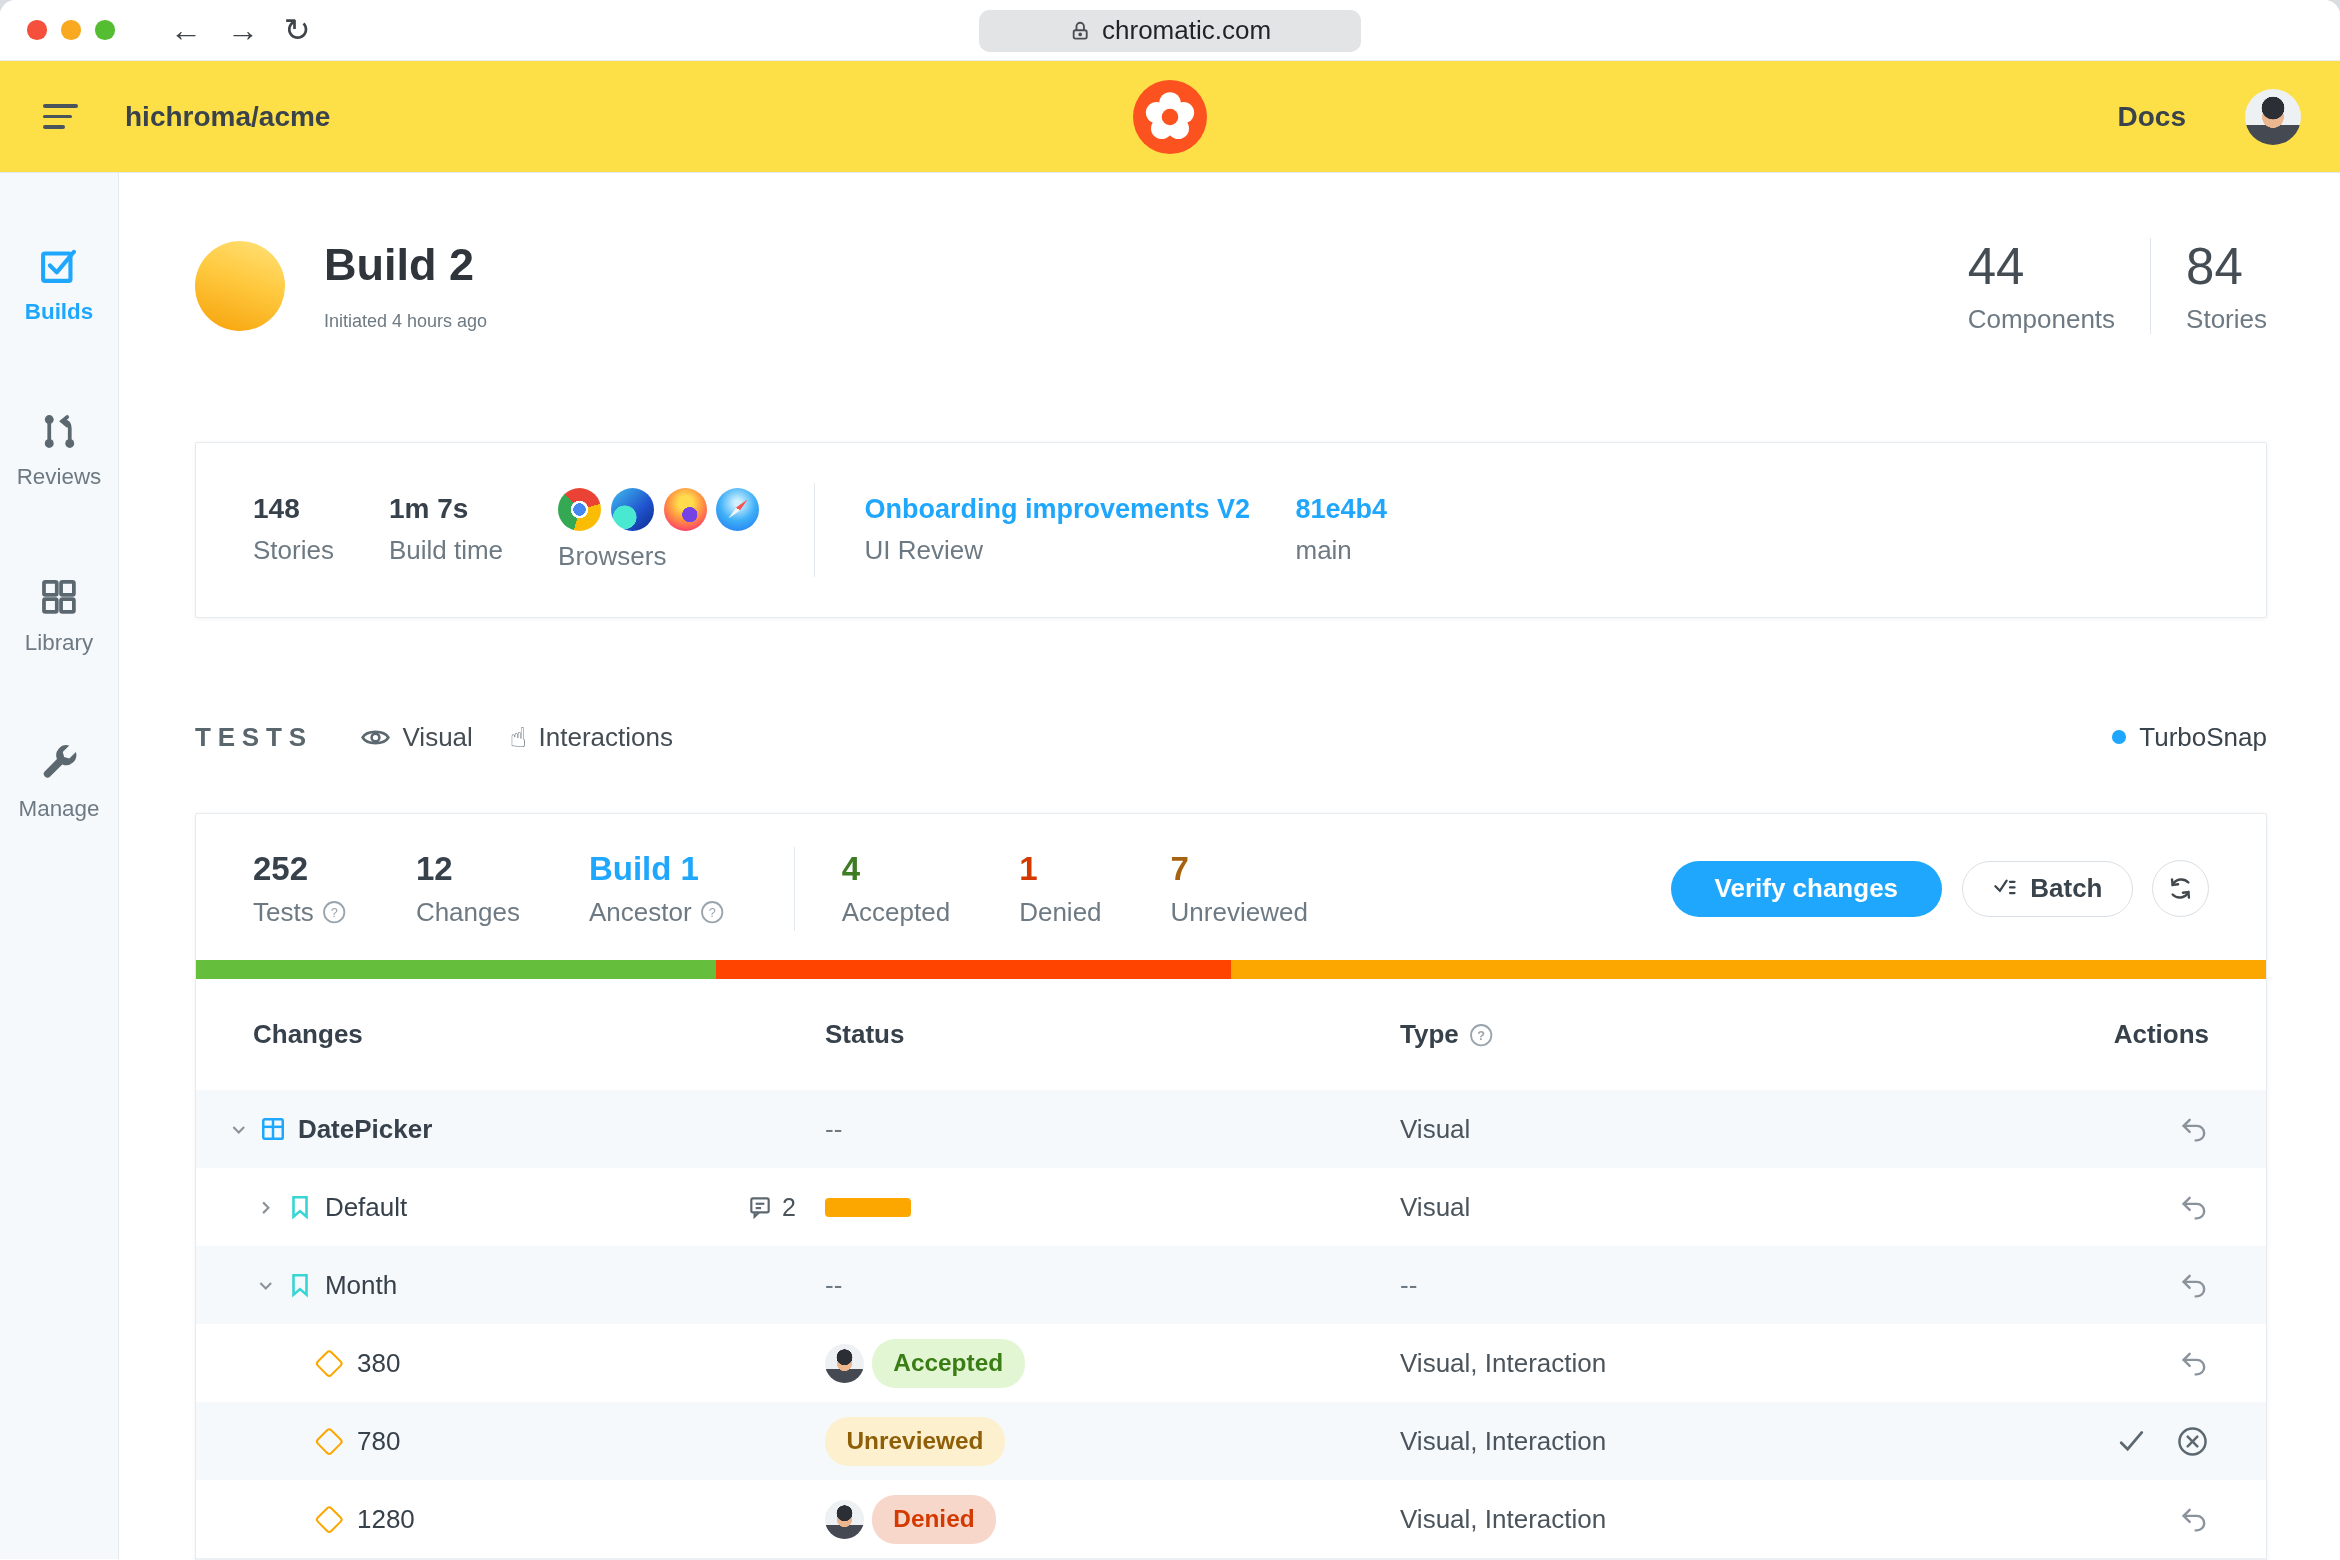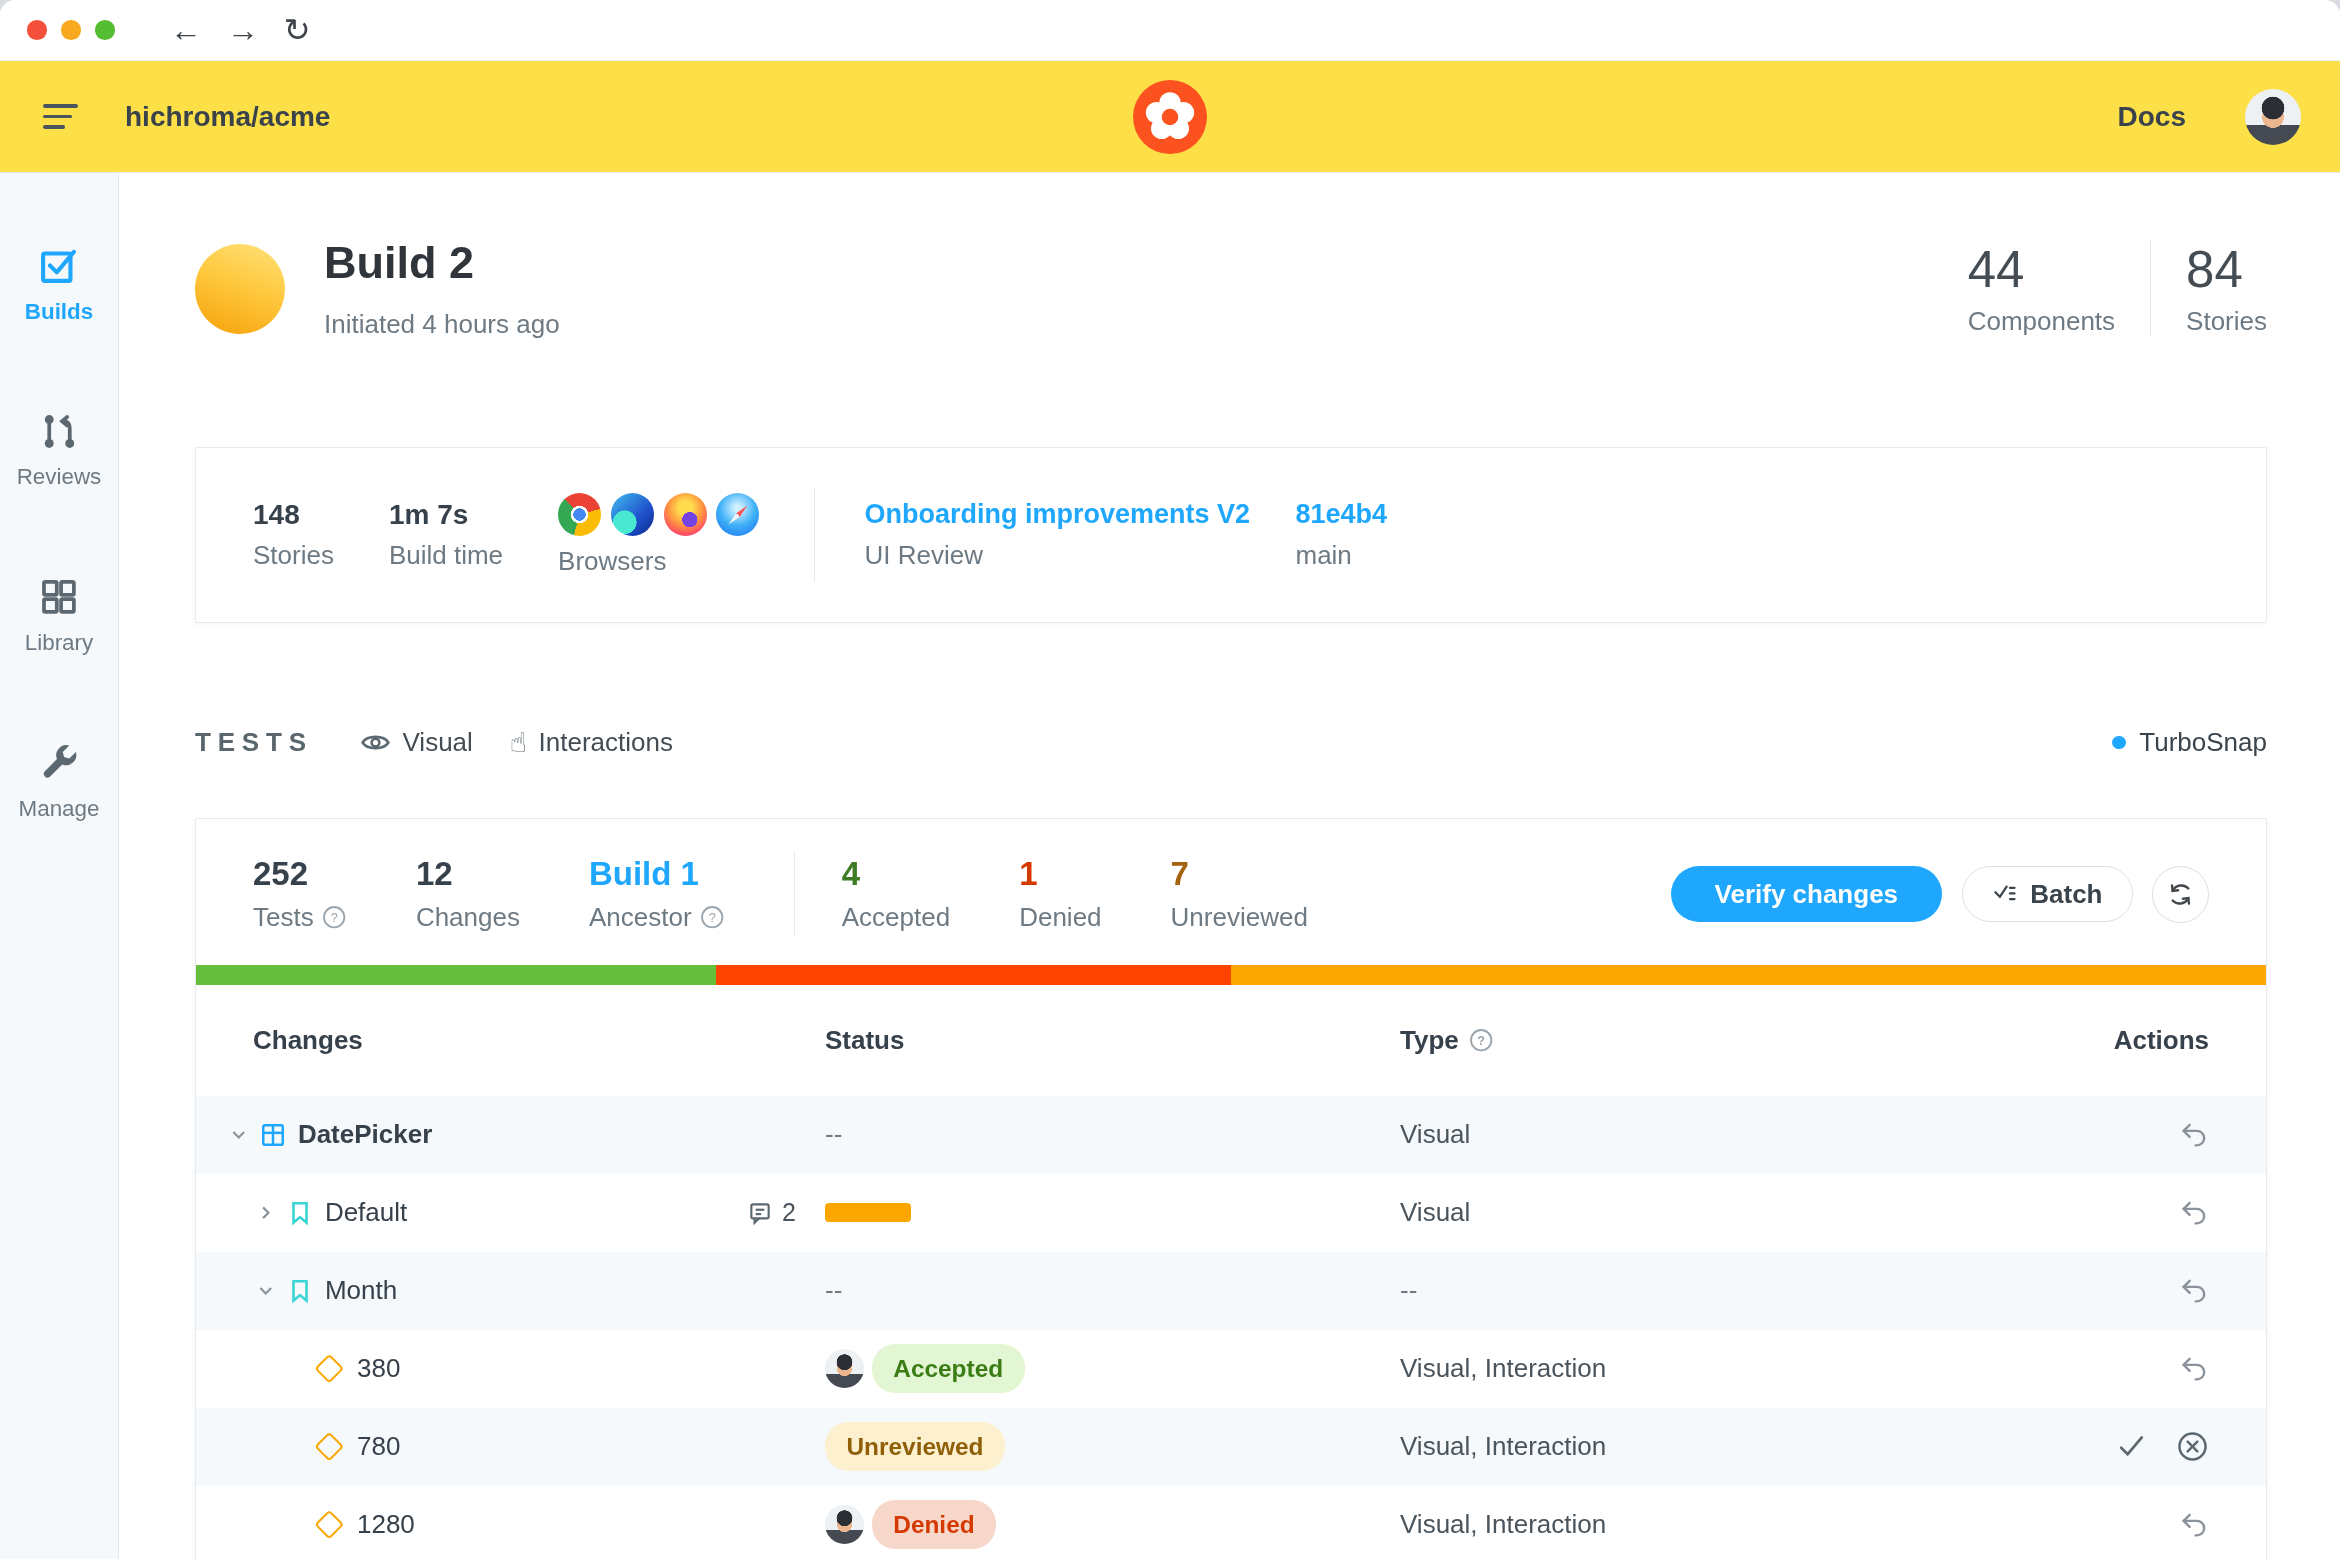--- a/index.html
+++ b/index.html
@@ -44,21 +44,21 @@
   .side-item.active .lbl { color:#1ea7fd; font-weight:bold; }
 
   .main { flex:1; background:#fff; padding:0 73px 0 76px; position:relative; }
 
   
   .build-header { margin-top:64px; display:flex; align-items:center; }
   .build-avatar { width:90px; height:90px; border-radius:50%;
                   background:linear-gradient(200deg,#ffe27a 0%,#ffc93f 45%,#f6a109 100%); }
   .build-texts { margin-left:39px; }
   .build-title { font-size:45px; font-weight:bold; color:#2f353b; }
-  .build-subtitle { font-size:26px; color:#6e7a83; margin-top:20px; }
+  .build-subtitle { font-size:18px; color:#6e7a83; margin-top:20px; }
   .build-stats { margin-left:auto; display:flex; align-items:center; }
   .big-stat { text-align:left; }
   .big-stat .val { font-size:51px; font-weight:300; color:#454d54; }
   .big-stat .lab { font-size:26px; color:#6e7a83; margin-top:7.8px; }
   .vdiv { width:1px; background:#dfe5ea; height:96px; margin:0 35px; }
 
   
   .card { background:#fff; border:1px solid #e6ebf0; border-radius:2px; box-shadow:0 1px 4.9px rgba(0,0,0,.05); }
   .summary-card { margin-top:107px; height:176px; display:flex; align-items:center; padding:0 57px; }
   .stat { margin-right:55px; }
@@ -152,20 +152,28 @@
     <div class="traffic">
       <span class="light red"></span>
       <span class="light yellow"></span>
       <span class="light green"></span>
     </div>
     <div class="nav-arrows">
       <span>←</span>
       <span>→</span>
       <span>↻</span>
     </div>
+    <div class="url-pill">
+      <svg width="22.4" height="22.4" viewBox="0 0 24 24" fill="none" stroke="#4a4f55" stroke-width="2">
+        <rect x="5" y="11" width="14" height="9" rx="2"></rect>
+          <path d="M8 11 V7 a4 4 0 0 1 8 0 V11"></path>
+          <circle cx="12" cy="15.5" r="1" fill="#4a4f55"></circle>
+      </svg>
+      <span>chromatic.com</span>
+    </div>
   </div>
 
   <div class="app-header">
     <div class="hamburger">
         <i></i>
         <i></i>
         <i></i>
       </div>
     <div class="org-title">hichroma/acme</div>
     <div class="logo">

